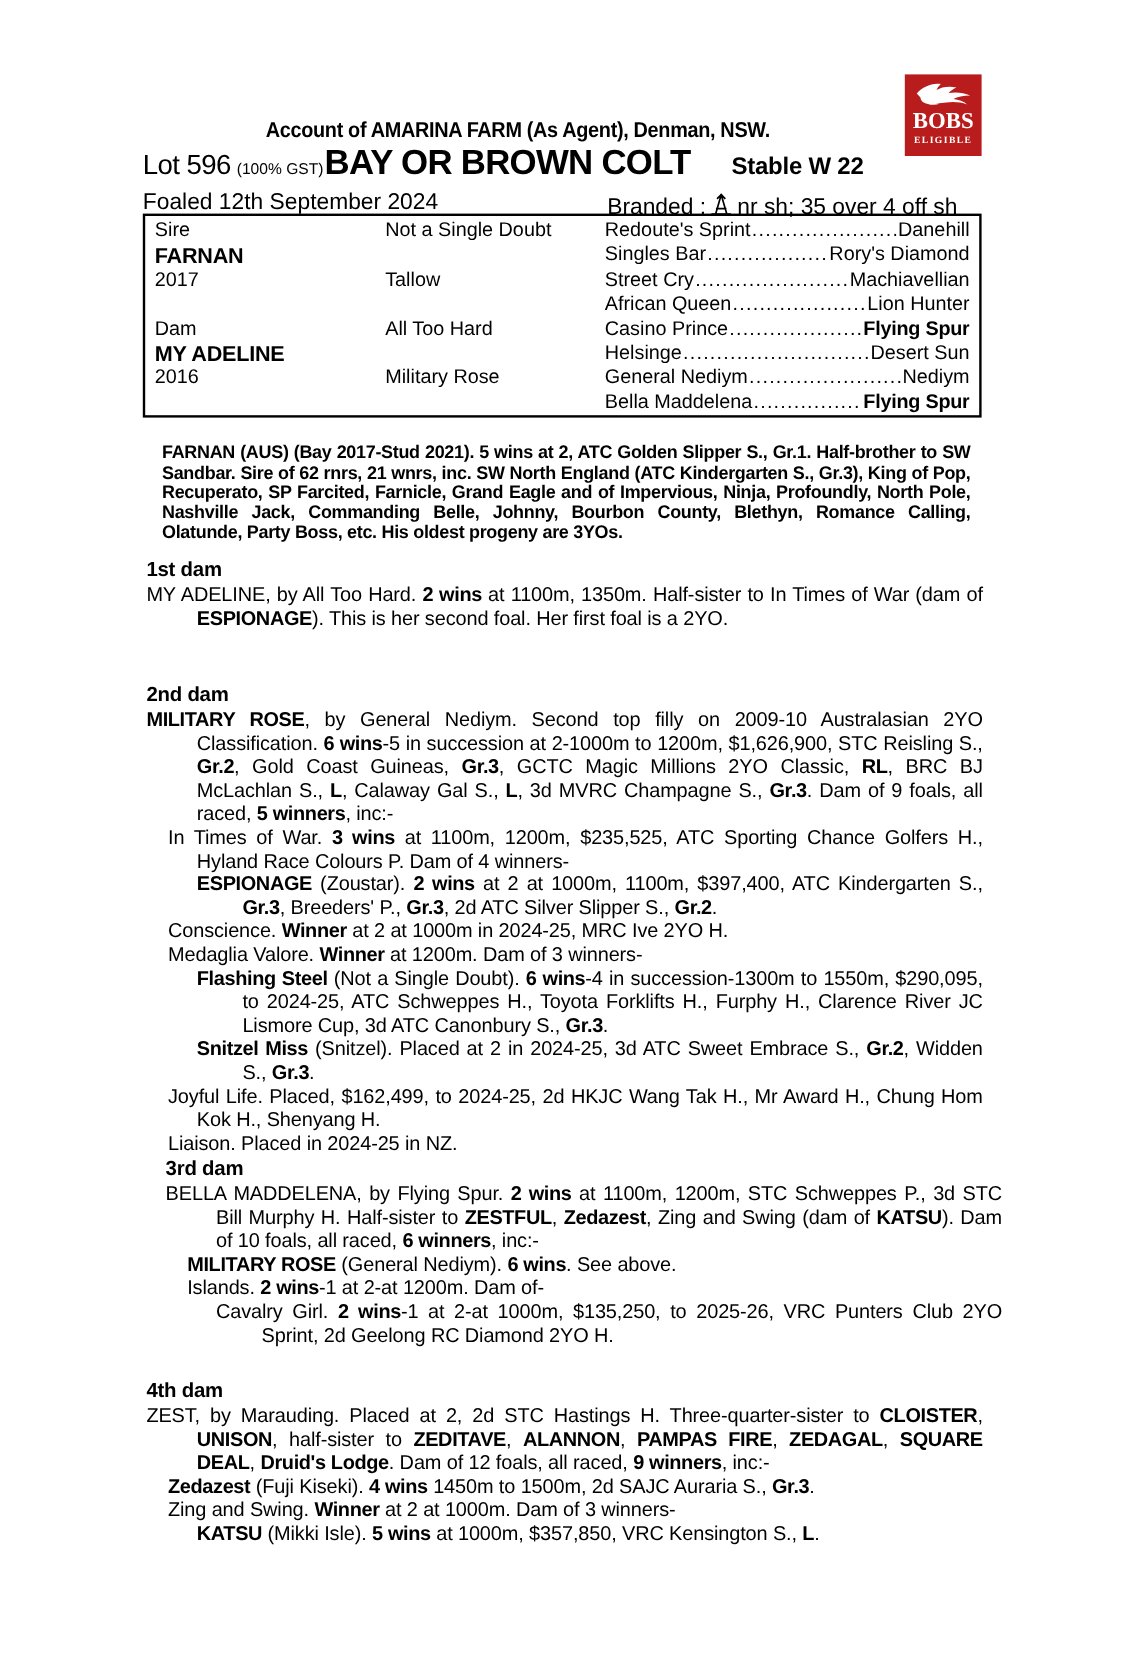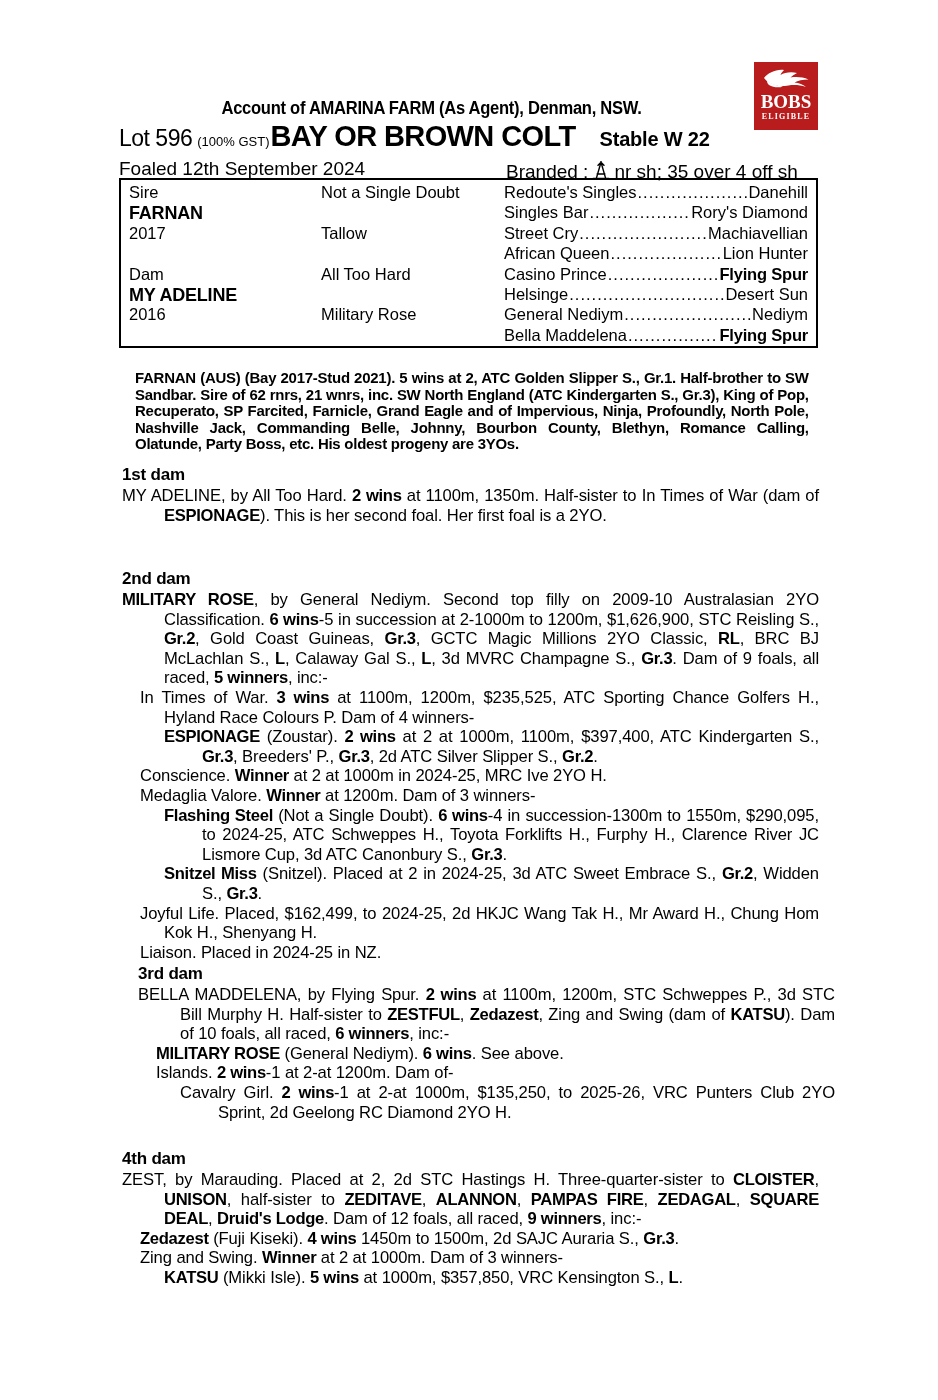--- a/index.html
+++ b/index.html
@@ -96,21 +96,21 @@
     margin-right: 1px;
   }
   .colt-desc {
     font-weight: bold;
     font-size: 29px;
     letter-spacing: -0.6px;
   }
   .stable {
     font-weight: bold;
     font-size: 20px;
-    margin-left: 24px;
+    margin-left: 34px;
     letter-spacing: -0.2px;
   }
 
   .subtitle-row {
     position: absolute;
     left: 119px;
     top: 158px;
     width: 700px;
     height: 24px;
     font-size: 19px;
@@ -273,21 +273,21 @@
       <span>nr sh; 35 over 4 off sh</span>
     </span>
   </div>
 
   <div class="ped-table">
     <div class="ped-grid" id="ped-grid">
         <div class="ped-row">
           <div class="col1">Sire</div>
           <div class="col2">Not a Single Doubt</div>
           <div class="col3">
-            <span class="gp-name">Redoute's Singles</span>
+            <span class="gp-name">Redoute's Sprint</span>
             <span class="gp-dots">...........................................................</span>
             <span class="gp-sire">Danehill</span>
           </div>
         </div>
         <div class="ped-row">
           <div class="col1 strong">FARNAN</div>
           <div class="col2"></div>
           <div class="col3">
             <span class="gp-name">Singles Bar</span>
             <span class="gp-dots">...........................................................</span>

